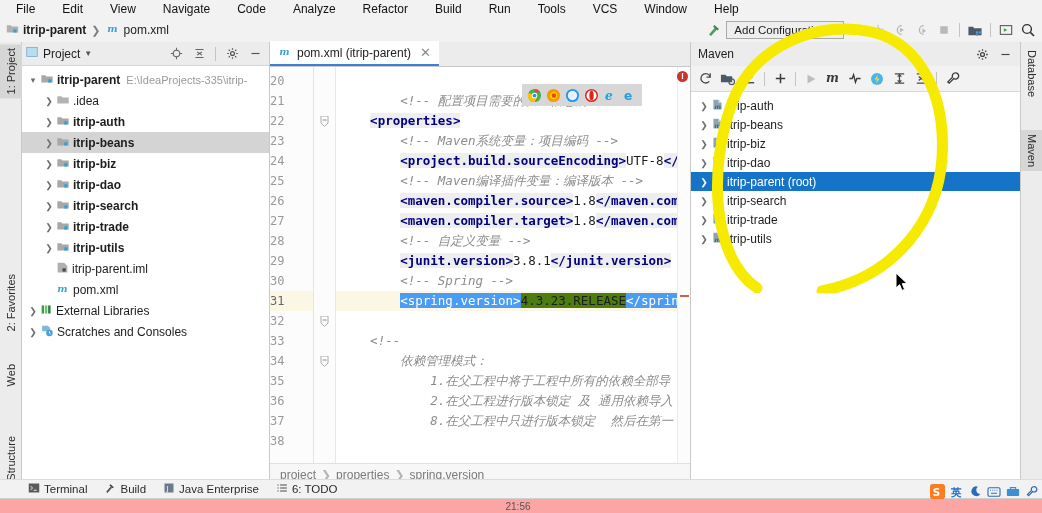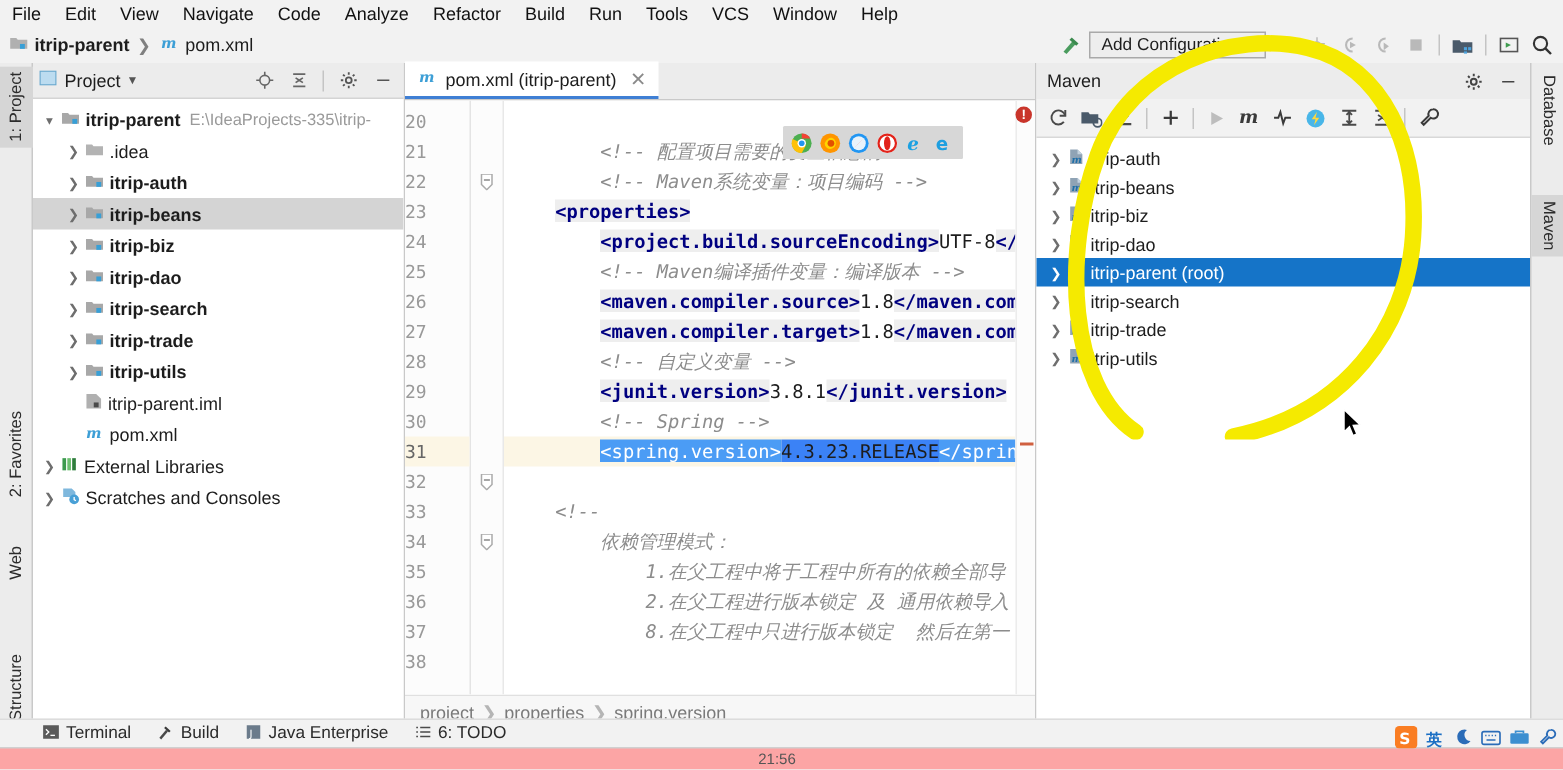--- a/index.html
+++ b/index.html
@@ -6,21 +6,21 @@
   html,body{
     width:1042px; height:513px; overflow:hidden;
     background:#f2f2f2;
     font-family:"Liberation Sans", sans-serif;
     font-size:12px; color:#1d1d1d;
     -webkit-font-smoothing:antialiased;
   }
   #app{position:relative;width:1042px;height:513px;}
 
   
-  .menubar{height:18px;background:#f2f2f2;display:flex;align-items:center;padding-left:0;gap:0px;}
+  .menubar{height:18px;background:#f2f2f2;display:flex;align-items:center;padding-left:8px;gap:11px;}
   .menu-item{padding:1px 8px;font-size:12px;color:#111;cursor:default;white-space:nowrap;}
 
   
   .navbar{height:24px;background:#f2f2f2;display:flex;align-items:center;padding-left:6px;position:relative;}
   .nav-crumb{display:flex;align-items:center;gap:4px;font-size:12px;}
   .nav-crumb.bold{font-weight:bold;}
   .crumb-sep{color:#808080;margin:0 5px;font-size:11px;}
   .toolbar-right{position:absolute;right:4px;top:0;height:24px;display:flex;align-items:center;gap:2px;}
   .addcfg{
     height:18px;border:1px solid #a9a9a9;background:#eeeeee;
@@ -74,21 +74,21 @@
   .foldcol{width:22px;background:#fcfcfc;border-right:1px solid #e8e8e8;padding-top:4px;flex:0 0 22px;}
   .fold{height:20px;display:flex;align-items:center;justify-content:center;}
   .codelines{flex:1;padding-top:4px;overflow:hidden;position:relative;}
   .cl{height:20px;line-height:20px;white-space:pre;font-family:"DejaVu Sans Mono", monospace;
       font-size:12.5px;padding-left:4px;}
   .cl.cur{background:#fcf6e5;}
   .cmt{color:#8c8c8c;font-style:italic;}
   .tag{color:#000080;font-weight:bold;background:#eeeeee;}
   .txt{color:#1d1d1d;}
   .selhl{background:#4b9cf5;color:#ffffff;}
-  .selhl2{background:#3b82f6;}
+  .selhl2{background:#4d7c0f;}
 
   
   .rail{width:13px;background:#fcfcfc;border-left:1px solid #ececec;position:relative;flex:0 0 13px;}
   .railmark{position:absolute;right:1px;width:9px;height:2px;background:#d06040;}
   .erricon{position:absolute;top:4px;right:2px;width:11px;height:11px;border-radius:50%;
            background:#c9352b;color:#fff;font-size:9px;line-height:11px;text-align:center;font-weight:bold;}
 
   
   .editor-crumb{height:22px;background:#f7f7f7;border-top:1px solid #e0e0e0;display:flex;align-items:center;
                 padding-left:10px;font-size:12px;color:#7a7a7a;gap:5px;}
@@ -468,22 +468,22 @@
               </svg>
             </div>
             <div class="fold"></div>
             <div class="fold"></div>
             <div class="fold"></div>
             <div class="fold"></div>
           </div>
         <div class="codelines" id="codelines">
             <div class="cl"></div>
             <div class="cl"><span class="txt">        </span><span class="cmt">&lt;!-- 配置项目需要的变量信息的 --&gt;</span></div>
+            <div class="cl"><span class="txt">    </span><span class="tag">&lt;properties&gt;</span></div>
             <div class="cl"><span class="txt">        </span><span class="cmt">&lt;!-- Maven系统变量：项目编码 --&gt;</span></div>
-            <div class="cl"><span class="txt">    </span><span class="tag">&lt;properties&gt;</span></div>
             <div class="cl"><span class="txt">        </span><span class="tag">&lt;project.build.sourceEncoding&gt;</span><span class="txt">UTF-8</span><span class="tag">&lt;/p</span></div>
             <div class="cl"><span class="txt">        </span><span class="cmt">&lt;!-- Maven编译插件变量：编译版本 --&gt;</span></div>
             <div class="cl"><span class="txt">        </span><span class="tag">&lt;maven.compiler.source&gt;</span><span class="txt">1.8</span><span class="tag">&lt;/maven.comp</span></div>
             <div class="cl"><span class="txt">        </span><span class="tag">&lt;maven.compiler.target&gt;</span><span class="txt">1.8</span><span class="tag">&lt;/maven.comp</span></div>
             <div class="cl"><span class="txt">        </span><span class="cmt">&lt;!-- 自定义变量 --&gt;</span></div>
             <div class="cl"><span class="txt">        </span><span class="tag">&lt;junit.version&gt;</span><span class="txt">3.8.1</span><span class="tag">&lt;/junit.version&gt;</span></div>
             <div class="cl"><span class="txt">        </span><span class="cmt">&lt;!-- Spring --&gt;</span></div>
             <div class="cl cur"><span class="txt">        </span><span class="selhl">&lt;spring.version&gt;</span><span class="selhl2">4.3.23.RELEASE</span><span class="selhl">&lt;/spring</span></div>
             <div class="cl"></div>
             <div class="cl"><span class="txt">    </span><span class="cmt">&lt;!--</span></div>

